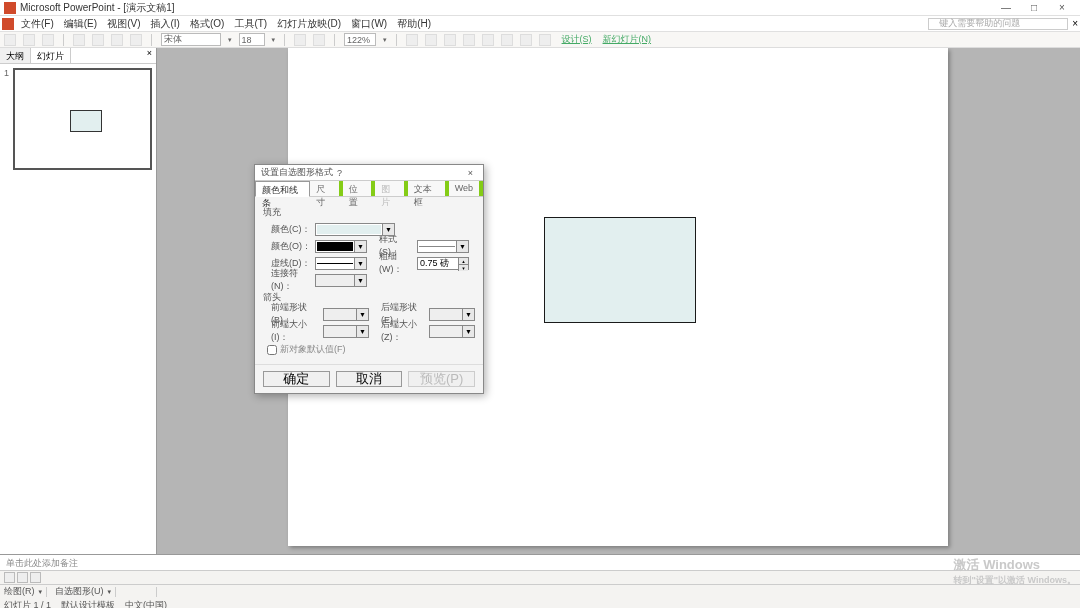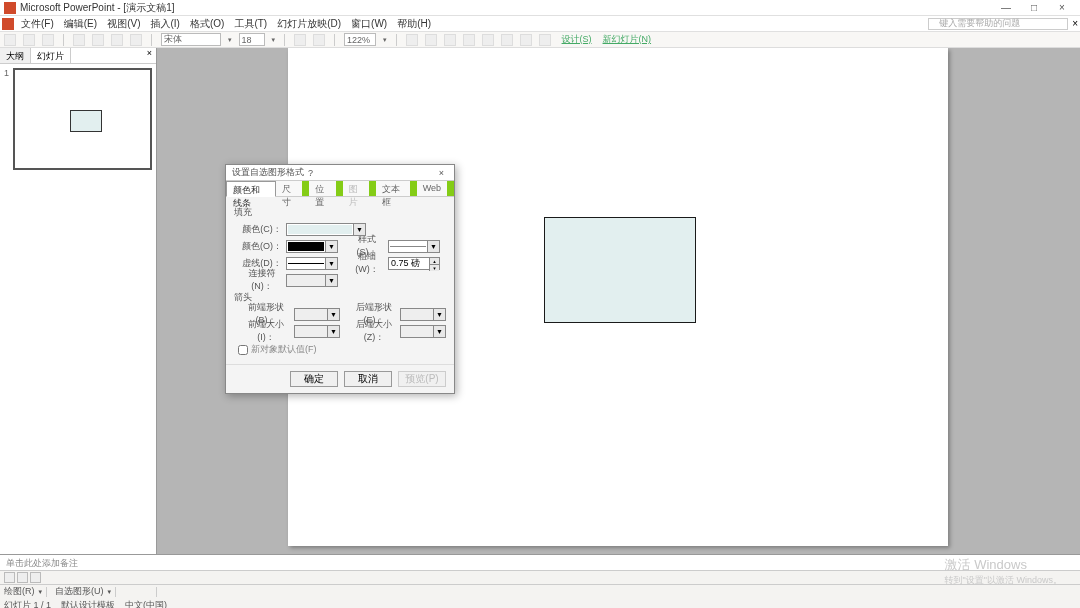--- a/index.html
+++ b/index.html
@@ -41,61 +41,61 @@
 .thumb-shape { position: absolute; left: 55px; top: 40px; width: 32px; height: 22px; background: #e2efef; border: 1px solid #333; }
 
 .canvas-area { flex: 1; background: #b5b5b5; position: relative; display: flex; flex-direction: column; }
 .canvas-scroll { flex: 1; position: relative; overflow: hidden; }
 .slide { position: absolute; left: 131px; top: 0px; width: 660px; height: 498px; background: #fff; box-shadow: 2px 2px 4px rgba(0,0,0,0.3); }
 .slide-shape { position: absolute; left: 256px; top: 169px; width: 152px; height: 106px; background: #e2efef; border: 1px solid #1a1a1a; }
 
 .notes-bar { height: 16px; background: #fff; border-top: 1px solid #999; font-size: 9px; color: #888; padding: 2px 6px; }
 
 
-.dialog { position: absolute; left: 225px; top: 164px; width: 230px; background: #f4f4f4; border: 1px solid #888; box-shadow: 2px 2px 8px rgba(0,0,0,0.3); font-size: 9px; }
+.dialog { position: absolute; left: 254px; top: 164px; width: 230px; background: #f4f4f4; border: 1px solid #888; box-shadow: 2px 2px 8px rgba(0,0,0,0.3); font-size: 9px; }
 .dlg-title { height: 16px; background: #fff; border-bottom: 1px solid #ccc; display: flex; align-items: center; padding: 0 6px; color: #555; }
 .dlg-title .dlg-close { margin-left: auto; cursor: pointer; padding: 0 4px; }
 .dlg-title .dlg-help { cursor: pointer; padding: 0 4px; }
 .dlg-tabs { display: flex; height: 16px; border-bottom: 1px solid #ccc; background: #f8f8f8; }
-.dlg-tab { padding: 2px 6px; border-right: 7px solid #84cc16; color: #666; font-size: 9px; }
+.dlg-tab { padding: 2px 6px; border-right: 4px solid #84cc16; color: #666; font-size: 9px; }
 .dlg-tab.active { background: #fff; color: #333; border-bottom: 1px solid #fff; margin-bottom: -1px; border-top: 1px solid #999; border-left: 1px solid #999; border-right: 1px solid #999;}
 .dlg-tab.disabled { color: #bbb; }
 .dlg-body { padding: 6px 8px; }
 .dlg-section { font-size: 9px; color: #555; margin: 3px 0 2px 0; }
 .dlg-row { display: flex; align-items: center; height: 16px; gap: 4px; margin: 1px 0; }
-.dlg-label { width: 48px; text-align: center; padding-left: 8px; color: #555; font-size: 9px; }
+.dlg-label { width: 48px; text-align: left; padding-left: 8px; color: #555; font-size: 9px; }
 .dlg-combo { height: 13px; border: 1px solid #888; background: #fff; display: flex; align-items: center; position: relative; }
 .dlg-combo .arrow { position: absolute; right: 0; top: 0; width: 12px; height: 100%; background: #e8e8e8; border-left: 1px solid #888; display: flex; align-items: center; justify-content: center; font-size: 7px; }
 .dlg-combo.color-wide { width: 80px; }
 .dlg-combo.color-mid { width: 52px; }
 .dlg-combo .swatch { width: calc(100% - 14px); height: 9px; margin-left: 1px; }
 .dlg-slider { display: flex; align-items: center; width: 80px; height: 13px; border: 1px solid #888; background: #fff; }
 .dlg-slider .sbtn { width: 11px; height: 100%; background: #e8e8e8; border-left: 1px solid #888; border-right: 1px solid #888; display: flex; align-items: center; justify-content: center; font-size: 7px; }
 .dlg-slider .sbtn:first-child { border-left: none; }
 .dlg-slider .track { flex: 1; position: relative; height: 100%; }
 .dlg-slider .thumb2 { position: absolute; left: 14px; top: 1px; width: 6px; height: 9px; background: #ddd; border: 1px solid #888; }
 .dlg-spin { width: 40px; height: 13px; border: 1px solid #888; background: #fff; display: flex; align-items: center; position: relative; font-size: 9px; padding-left: 2px; }
 .dlg-spin .spinbtns { position: absolute; right: 0; top: 0; width: 10px; height: 100%; display: flex; flex-direction: column; }
 .dlg-spin .spinbtns div { flex: 1; background: #e8e8e8; border-left: 1px solid #888; font-size: 5px; display: flex; align-items: center; justify-content: center; }
 .dlg-spin .spinbtns div:first-child { border-bottom: 1px solid #888; }
 .dlg-check { display: flex; align-items: center; gap: 3px; margin: 4px 0 2px 4px; color: #888; }
 .dlg-check input { width: 10px; height: 10px; }
 .dlg-footer { display: flex; justify-content: flex-end; gap: 6px; padding: 6px 8px; border-top: 1px solid #ddd; }
-.dlg-btn { width: 48px; height: 16px; border: 1px solid #999; background: #f0f0f0; font-size: 10px; display: flex; align-items: center; justify-content: center; cursor: pointer; }
+.dlg-btn { width: 67px; height: 16px; border: 1px solid #999; background: #f0f0f0; font-size: 13px; display: flex; align-items: center; justify-content: center; cursor: pointer; }
 .dlg-btn.disabled { color: #bbb; border-color: #ccc; }
 
 
 .statusbar-top { height: 14px; background: #f4f3f1; border-top: 1px solid #ccc; display: flex; align-items: center; padding: 0 4px; gap: 2px; font-size: 9px; }
 .statusbar-top .vbtn { width: 11px; height: 11px; border: 1px solid #bbb; background: #eee; }
 .statusbar { height: 14px; background: #f4f3f1; border-top: 1px solid #ccc; display: flex; align-items: center; padding: 0 4px; gap: 4px; font-size: 9px; color: #555; }
 .statusbar .ssep { width: 1px; height: 10px; background: #ccc; }
 .statusbar2 { height: 14px; background: #f4f3f1; display: flex; align-items: center; padding: 0 4px; gap: 10px; font-size: 9px; color: #555; }
 
 
-.watermark { position: absolute; right: 18px; top: 556px; text-align: left; color: #c9c9c9; font-size: 13px; pointer-events: none; }
+.watermark { position: absolute; right: 4px; top: 556px; text-align: left; color: #c9c9c9; font-size: 13px; pointer-events: none; font-weight: bold; }
 .watermark .wline2 { font-size: 9px; }
 </style>
 </head>
 <body>
 
 <div class="titlebar">
   <div class="app-icon"></div>
   <div class="title">Microsoft PowerPoint - [演示文稿1]</div>
   <div class="winbtns">
     <div class="winbtn">—</div>

